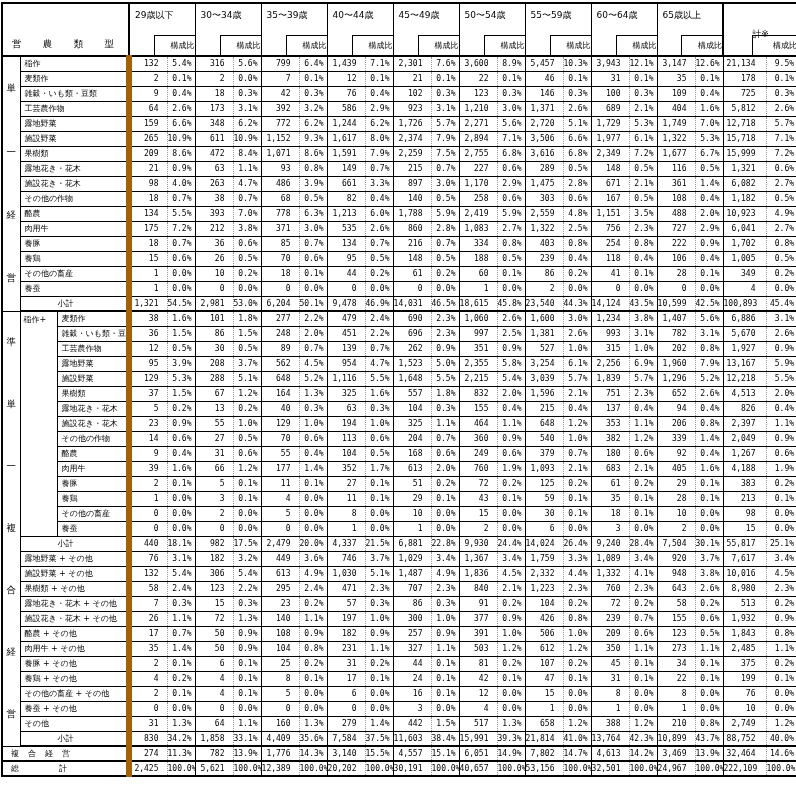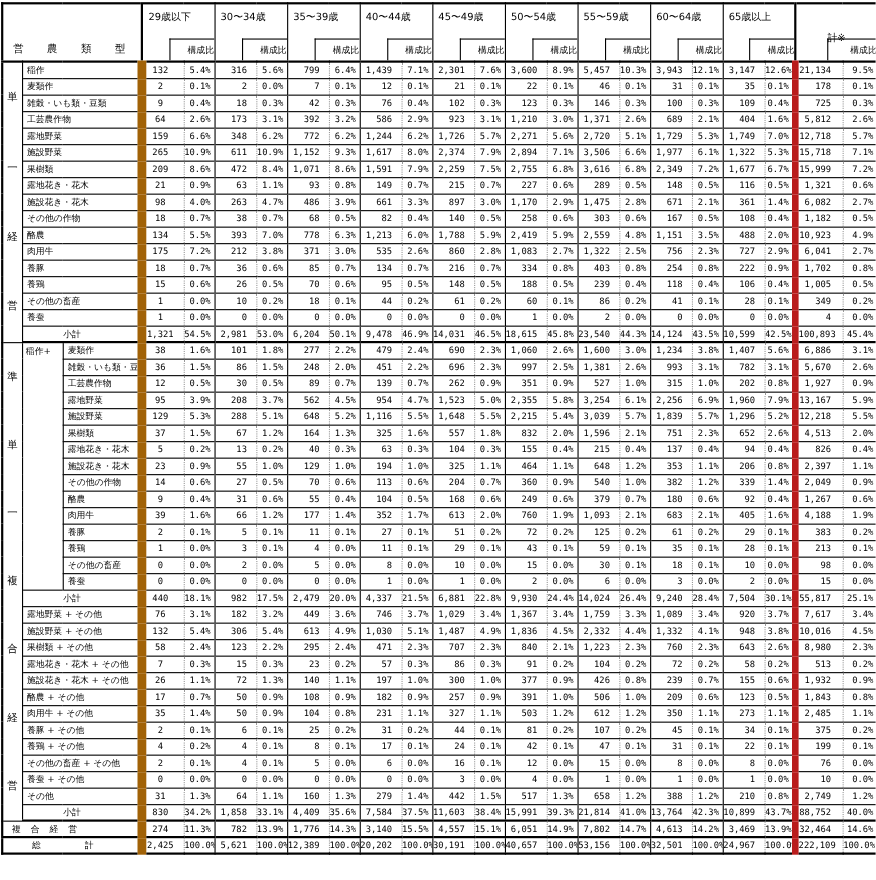--- a/index.html
+++ b/index.html
@@ -21,28 +21,28 @@
              border-left:1px solid #000;font-size:8px;line-height:19px;text-align:right;}
   th.totalcol .ratio-box{width:44px;}
   .vcell{position:relative;border-right:1px solid #000;}
   .vtext{position:absolute;left:0;top:0;width:100%;height:100%;display:flex;flex-direction:column;
          justify-content:space-around;align-items:center;font-size:9.5px;}
   .prefix{vertical-align:top;border-right:1px solid #000;font-size:8px;padding:2px 0 0 3px;}
   .lbl{font-size:8px;padding-left:4px;text-align:left;border-right:1px solid #000;}
   .lbl.sub{padding-left:37px;margin-top:30px;}
   .num{font-family:"DejaVu Sans Mono","Liberation Mono",monospace;font-size:8px;text-align:right;
        padding-right:8px;border-left:1px solid #000;border-right:1px dotted #999;}
-  .num.fn{border-left:8px solid #a16207;text-align:center;}
-  .num.tnum{border-left:6px solid #b91c1c;padding-right:10px;}
+  .num.fn{border-left:6px solid #a16207;}
+  .num.tnum{border-left:1px solid #b91c1c;padding-right:10px;}
   .pct{font-family:"DejaVu Sans Mono","Liberation Mono",monospace;font-size:8px;text-align:right;
        padding-right:3px;border-right:1px solid #000;}
   tr.thickb td{border-bottom:2px solid #000;}
   .flabel{font-size:8px;padding-left:8px;border-right:2px solid #000;margin-top:36px;}
   .flabel.comp{letter-spacing:9px;}
-  .flabel.grand{letter-spacing:40px;text-align:right;}
+  .flabel.grand{letter-spacing:40px;}
 </style>
 </head>
 <body>
 
 <div class="page">
   <table id="tbl">
       <colgroup>
         <col style="width: 18px;">
         <col style="width: 37px;">
         <col style="width: 72px;">

